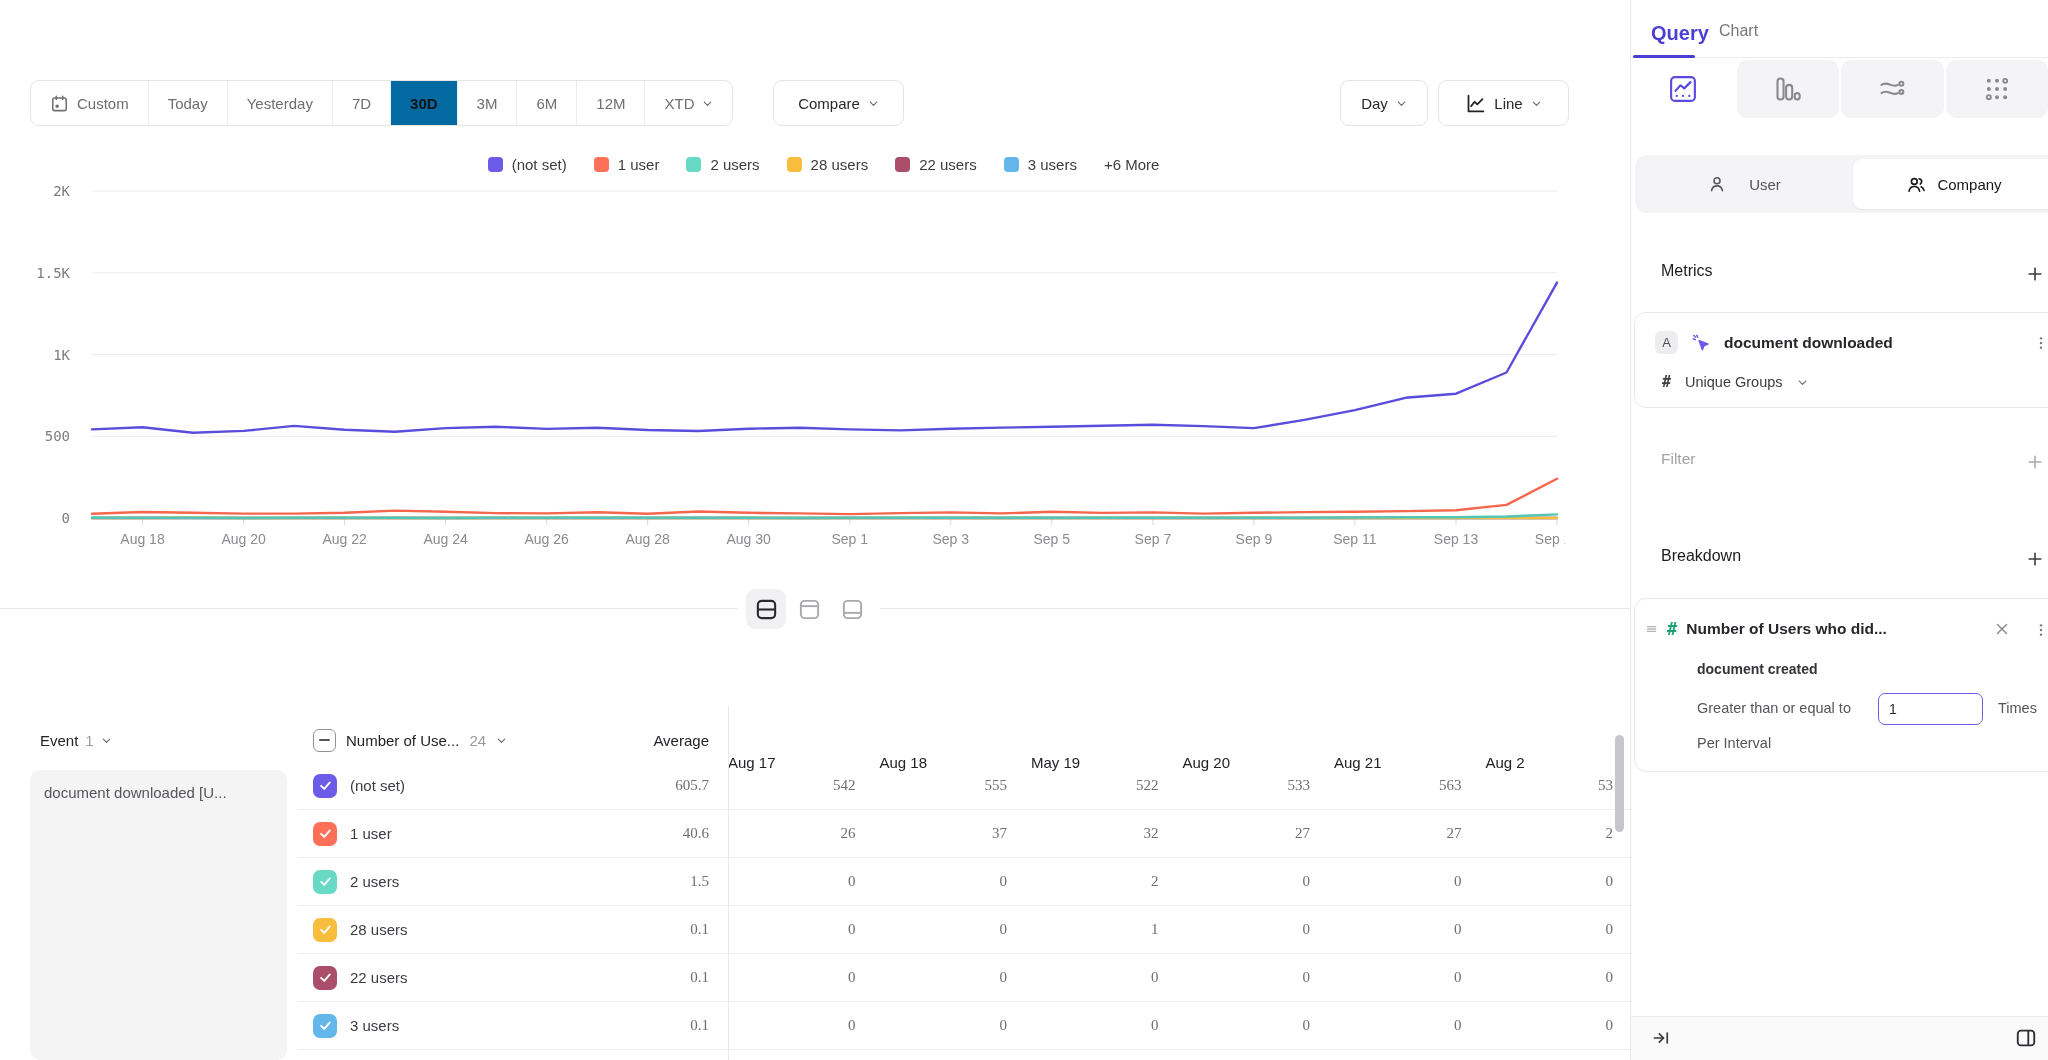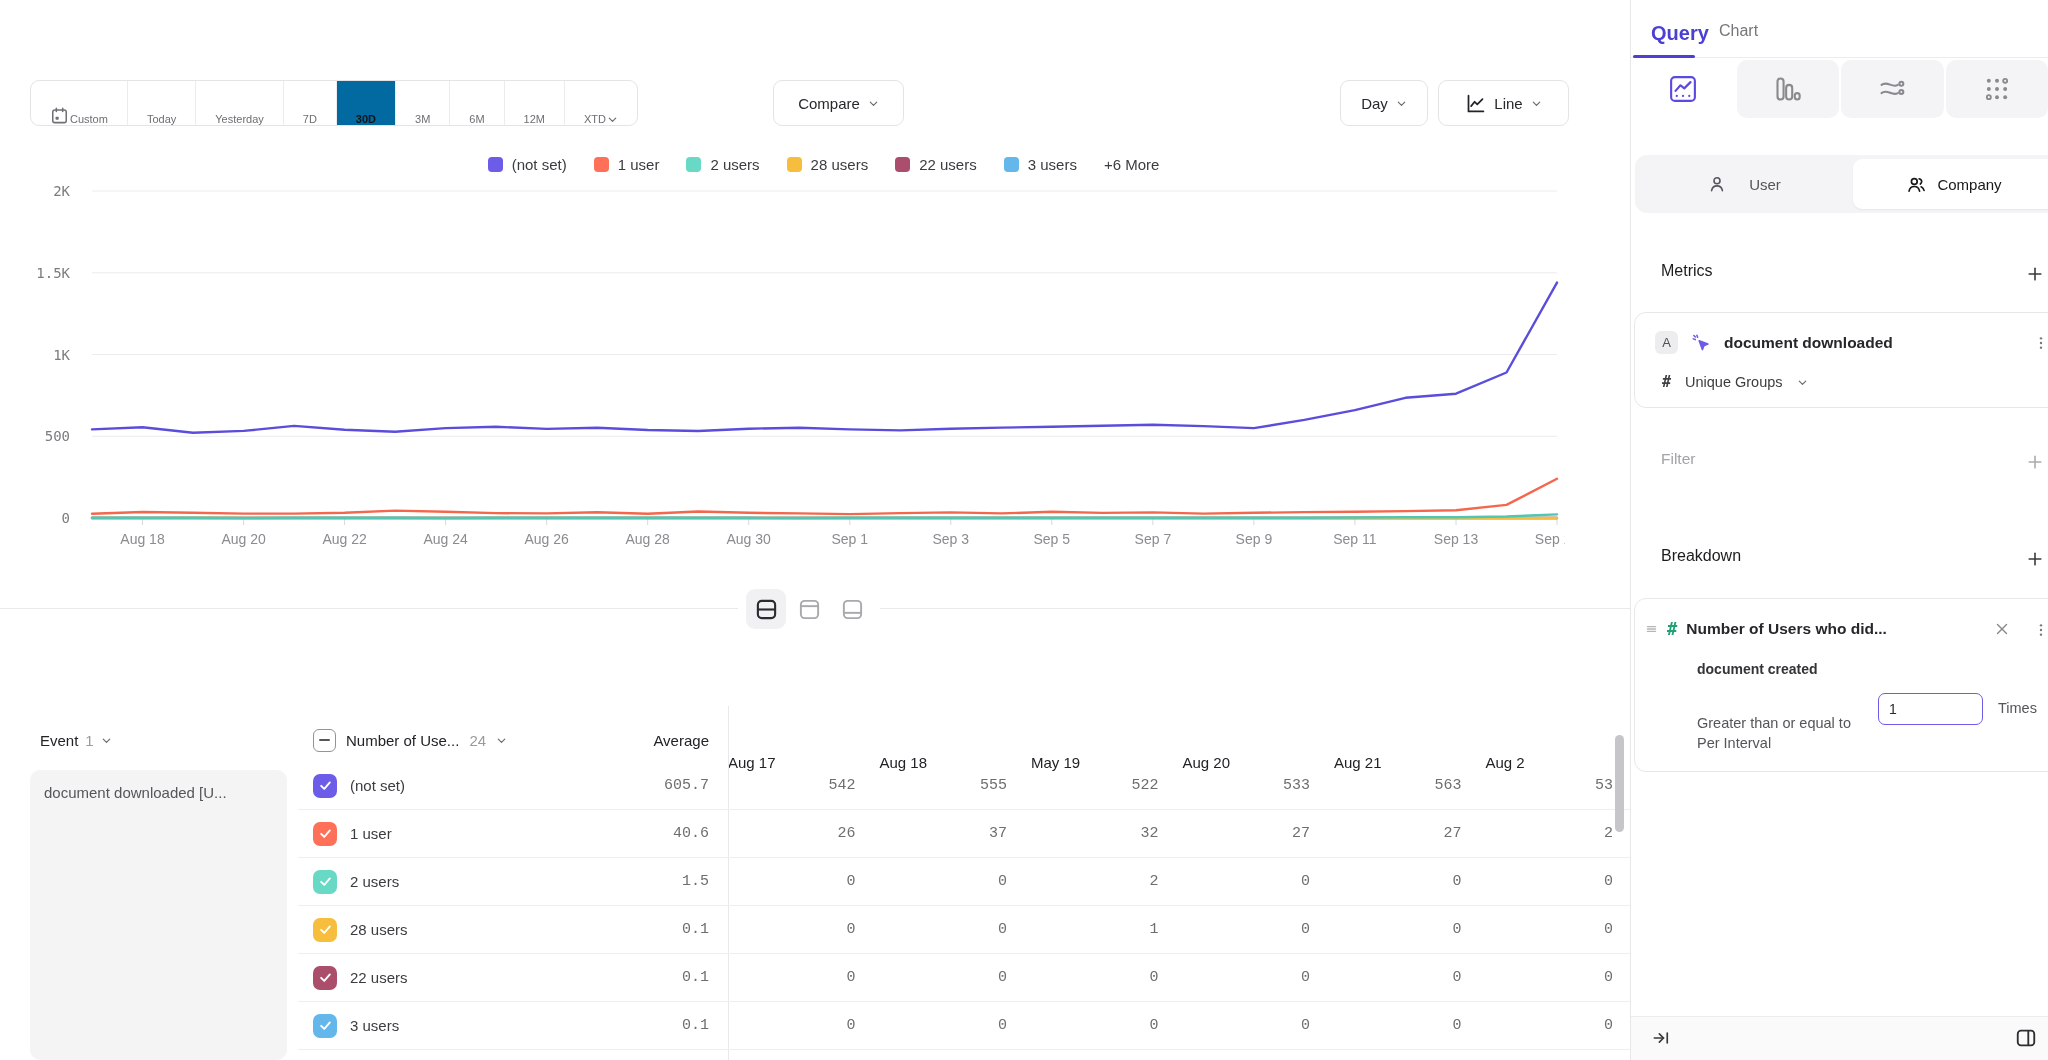--- a/index.html
+++ b/index.html
@@ -1,26 +1,26 @@
 <!DOCTYPE html>
 <html><head>
 <meta charset="utf-8">
 <style>
   * { margin:0; padding:0; box-sizing:border-box; }
   html,body { width:2048px; height:1060px; overflow:hidden; background:#fff;
     font-family:"Liberation Sans", sans-serif; color:#232327; }
   .app { position:relative; width:2048px; height:1060px; background:#fff; }
-  .mono { font-family:Liberation Mono, monospace; }
+  .mono { font-family:Liberation Serif, serif; }
 
   
   .main { position:absolute; left:0; top:0; width:1630px; height:1060px; overflow:hidden; }
 
   .range-group { position:absolute; left:30px; top:80px; height:46px; display:flex;
     border:1px solid #e4e4e7; border-radius:9px; overflow:hidden; background:#fff; }
-  .range-btn { display:flex; align-items:flex-end; gap:1px; padding:0 19px; font-size:11px;
+  .range-btn { display:flex; align-items:center; gap:8px; padding:0 19px; font-size:15px;
     color:#6e6e73; border-right:1px solid #ececee; cursor:pointer; white-space:nowrap; }
   .range-btn:last-child { border-right:none; }
   .range-btn.active { background:#0369a1; color:#141417; font-weight:700; }
   .range-btn svg { flex:0 0 auto; }
 
   .toolbar-btn { position:absolute; top:80px; height:46px; display:flex; align-items:center;
     justify-content:center; gap:8px; border:1px solid #e4e4e7; border-radius:9px;
     font-size:15px; color:#28282c; background:#fff; cursor:pointer; }
   .compare-btn { left:773px; width:131px; }
   .day-btn { left:1340px; width:88px; }
@@ -119,21 +119,21 @@
   .kebab { position:absolute; left:398px; top:20px; cursor:pointer; color:#77777c; }
 
   .bd-card { top:598px; height:174px; }
   .bd-row1 { position:absolute; left:10px; top:20px; display:flex; align-items:center; gap:9px; }
   .drag-handle { color:#b6b6ba; display:flex; cursor:grab; }
   .hash-green { font-family:"DejaVu Sans Mono",monospace; font-weight:700; color:#1fa173; font-size:17px; }
   .bd-name { font-size:15.5px; font-weight:700; color:#27272b; max-width:280px; white-space:nowrap; overflow:hidden; }
   .bd-close { position:absolute; left:358px; top:21px; color:#8a8a8e; cursor:pointer; }
   .bd-kebab { position:absolute; left:398px; top:21px; color:#77777c; cursor:pointer; }
   .bd-event { position:absolute; left:62px; top:62px; font-size:14px; font-weight:700; color:#333338; }
-  .bd-cond { position:absolute; left:62px; top:116px; font-size:14.5px; color:#55555a; }
+  .bd-cond { position:absolute; left:62px; top:101px; font-size:14.5px; color:#55555a; }
   .bd-input { position:absolute; left:243px; top:94px; width:105px; height:32px;
     border:1.5px solid #6c5ce7; border-radius:7px; font-size:14px; padding-left:10px; color:#2a2a2e;
     outline:none; font-family:"Liberation Sans",sans-serif; }
   .bd-times { position:absolute; left:363px; top:101px; font-size:14.5px; color:#55555a; }
   .bd-interval { position:absolute; left:62px; top:136px; font-size:14.5px; color:#55555a; }
 
   .panel-bottom { position:absolute; left:0; top:1016px; width:418px; height:44px;
     background:#fafafa; border-top:1px solid #ececee; }
   .collapse-btn { position:absolute; left:20px; top:11px; color:#3a3a3e; cursor:pointer; }
   .splitview-btn { position:absolute; left:384px; top:10px; color:#2e2e32; cursor:pointer; }

